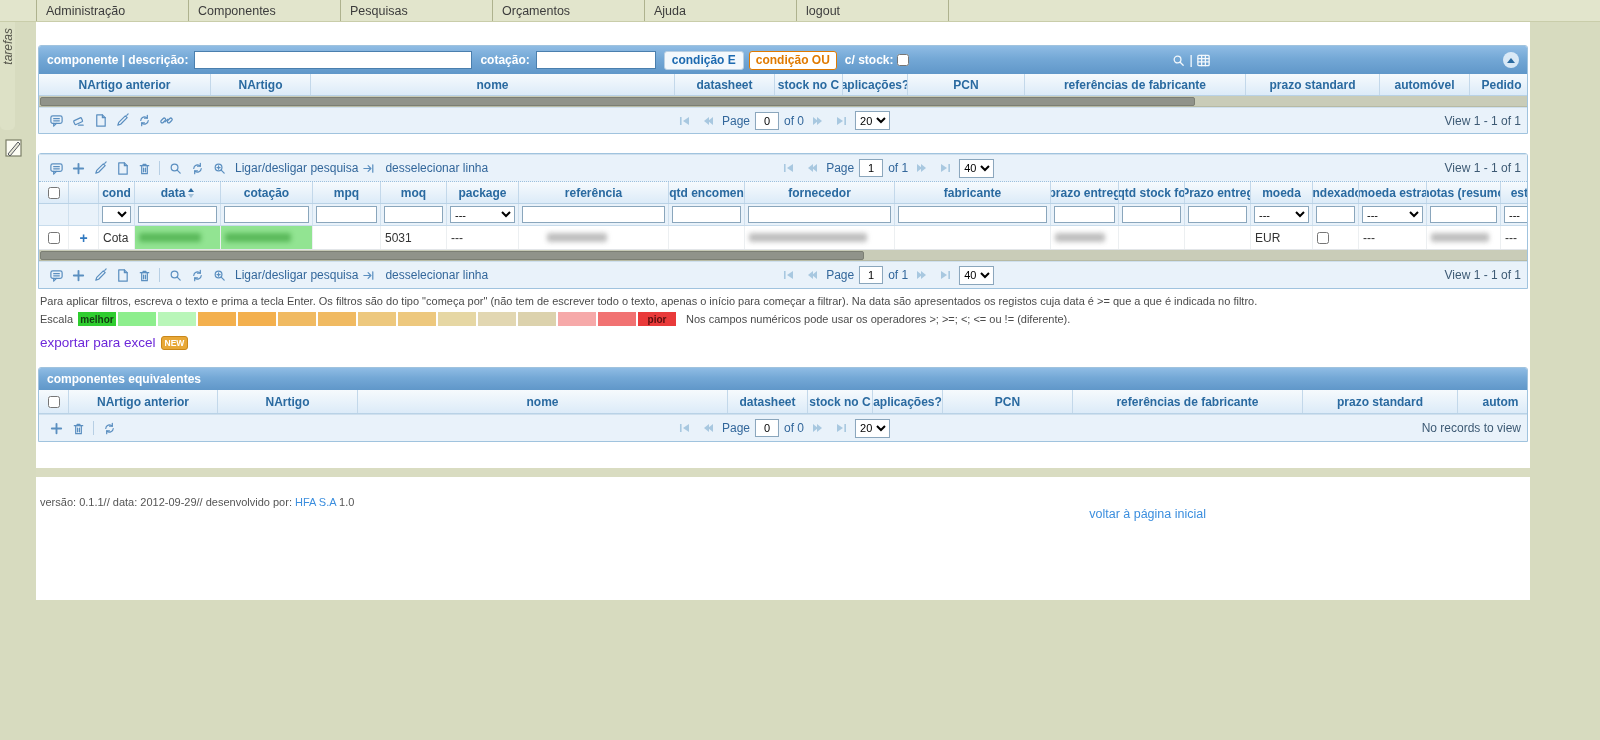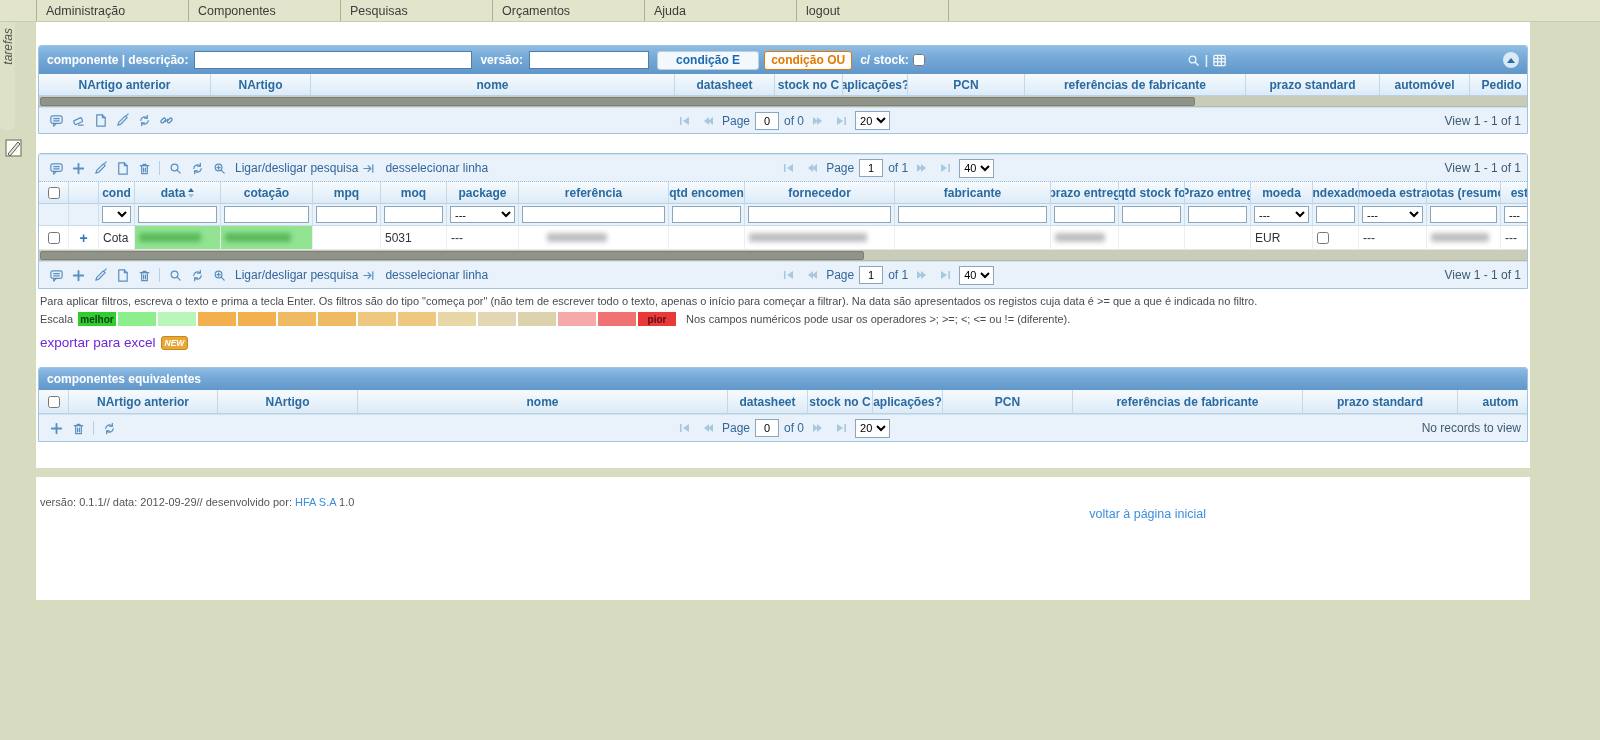--- a/index.html
+++ b/index.html
@@ -64,21 +64,21 @@
   .pager { position:absolute; left:50%; transform:translateX(-50%); display:flex;
     align-items:center; gap:5px; color:#33679b; }
   .pager input { width:24px; height:18px; border:1px solid #8aa6bc; text-align:center; font-size:11px; }
   .pager select { height:19px; font-size:11px; border:1px solid #8aa6bc; background:#fff; }
   .viewtxt { margin-left:auto; color:#3d5a74; white-space:nowrap; }
   .seek { width:18px; height:16px; display:flex; align-items:center; justify-content:center; cursor:pointer; }
   
   .caplabel { font-size:12px; color:#fff; white-space:nowrap; }
   .capinput { height:18px; border:1px solid #4a7fae; margin:0 8px 0 6px; padding:0 3px; font-size:12px; }
   .btn-e { background:#f3f8fc; color:#1d6ab0; font-weight:bold; border:1px solid #b9cfe2;
-    border-radius:3px; height:19px; padding:0 18px; font-size:12px; cursor:pointer; }
+    border-radius:3px; height:19px; padding:0 7px; font-size:12px; cursor:pointer; }
   .btn-ou { background:#fff; color:#e07a00; font-weight:bold; border:1px solid #e07a00;
     border-radius:3px; height:19px; padding:0 6px; font-size:12px; margin-left:5px; cursor:pointer; }
   .collapse-btn { margin-left:auto; width:16px; height:16px; border-radius:50%;
     background:rgba(235,244,251,.85); display:flex; align-items:center; justify-content:center; cursor:pointer; }
   .tri-up { width:0; height:0; border-left:4px solid transparent; border-right:4px solid transparent;
     border-bottom:5px solid #2a6aa0; }
   
   .blur { height:9px; border-radius:2px; background:#aeaeae; filter:blur(2.5px); opacity:.8; }
   .blur.g { background:#3da23d; opacity:.65; }
   .cell-green { background:#92e492 !important; }
@@ -90,21 +90,21 @@
   .sorticons .sd { border-top:4px solid #a5c2da; }
   
   .helptxt { margin:6px 4px 0 4px; font-size:11px; color:#4b4b4b; }
   .escala { margin:5px 4px 0 4px; display:flex; align-items:center; font-size:11px; color:#4b4b4b; }
   .esc-block { width:38px; height:14px; margin-right:2px; display:flex; align-items:center;
     justify-content:center; font-size:10px; font-weight:bold; color:#123c12; }
   .esc-note { margin-left:8px; font-size:11px; color:#4b4b4b; }
   .exportrow { margin:9px 4px 0 4px; display:flex; align-items:center; }
   .exportlink { color:#6d28d9; font-size:13.5px; cursor:pointer; text-decoration:none; }
   .newbadge { background:#e8a837; border:1px solid #c9871a; color:#fff; font-size:8.5px;
-    font-weight:bold; border-radius:3px; padding:1px 3px; margin-left:5px;font-style:italic; }
+    font-weight:bold; border-radius:3px; padding:1px 3px; margin-left:5px; }
   
   .divider { margin-top:26px; height:9px; background:#d9dcc1; }
   .footrow { margin-top:6px; display:flex; align-items:center; padding:0 4px; font-size:11px; color:#555; }
   .footrow a { color:#3b8ede; text-decoration:none; cursor:pointer;margin-top:24px; }
   .backlink { margin-left:auto; margin-right:320px; font-size:12.5px; }
   
   svg.ic { stroke:#5b8fc0; fill:none; stroke-width:1.3; stroke-linecap:round; stroke-linejoin:round; }
   svg.icw { stroke:#f2f7fb; fill:none; stroke-width:1.4; stroke-linecap:round; }
   .pedido-ic { width:13px; height:12px; background:#d8d8d8; border:1px solid #9a9a9a;
     border-radius:2px; display:flex; align-items:center; justify-content:center; }
@@ -137,21 +137,21 @@
       <path d="M4 18 L14 6 L16 8 L6 20 Z" fill="#e8e8d8" stroke="#55585f" stroke-width="1"></path>
     </svg>
 </div>
 
 <div class="content">
 
   <div class="grid">
     <div class="caption cap28">
       <span class="caplabel">componente  | descrição:</span>
       <input class="capinput" style="width: 278px;" type="text">
-      <span class="caplabel">versão:</span>
+      <span class="caplabel">cotação:</span>
       <input class="capinput" style="width: 120px;" type="text">
       <button class="btn-e">condição E</button>
       <button class="btn-ou">condição OU</button>
       <span class="caplabel" style="margin-left:8px">c/ stock:</span>
       <input type="checkbox" style="margin-left: 4px;">
       <span class="tico" style="margin-left:258px">
         <svg class="icw" width="15" height="15" viewBox="0 0 16 16">
             <circle cx="7" cy="7" r="3.6"></circle>
             <line x1="9.8" y1="9.8" x2="13" y2="13"></line>
           </svg>

